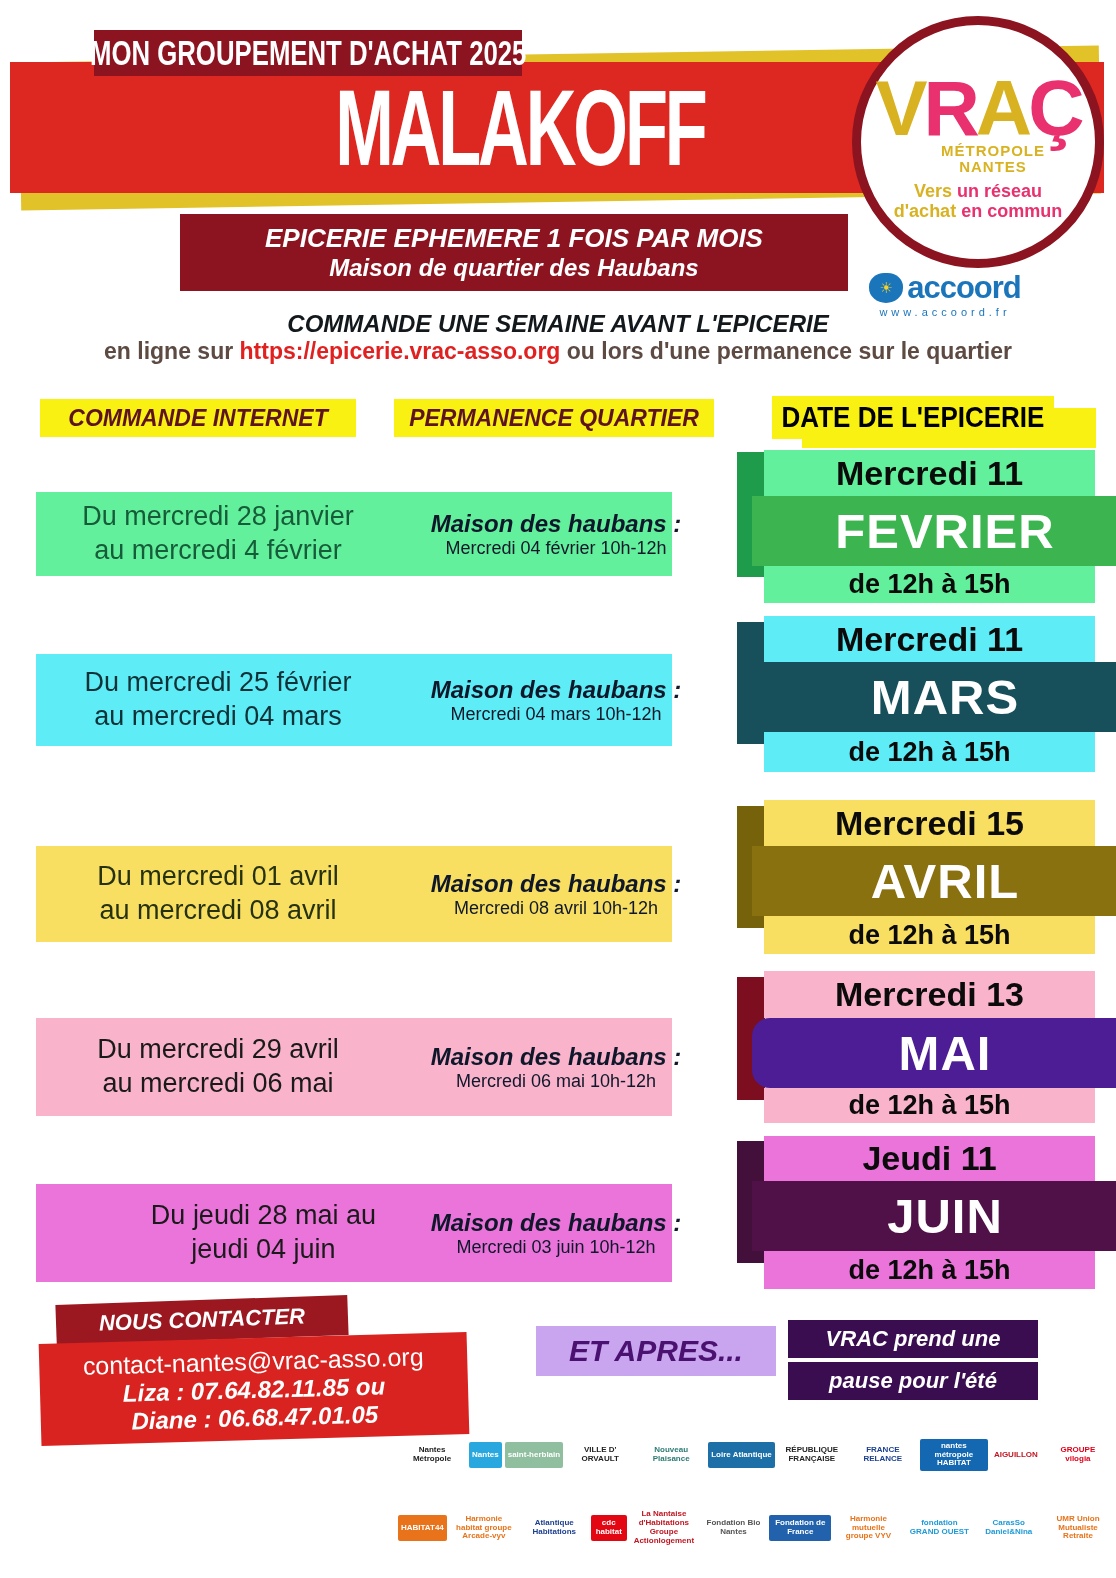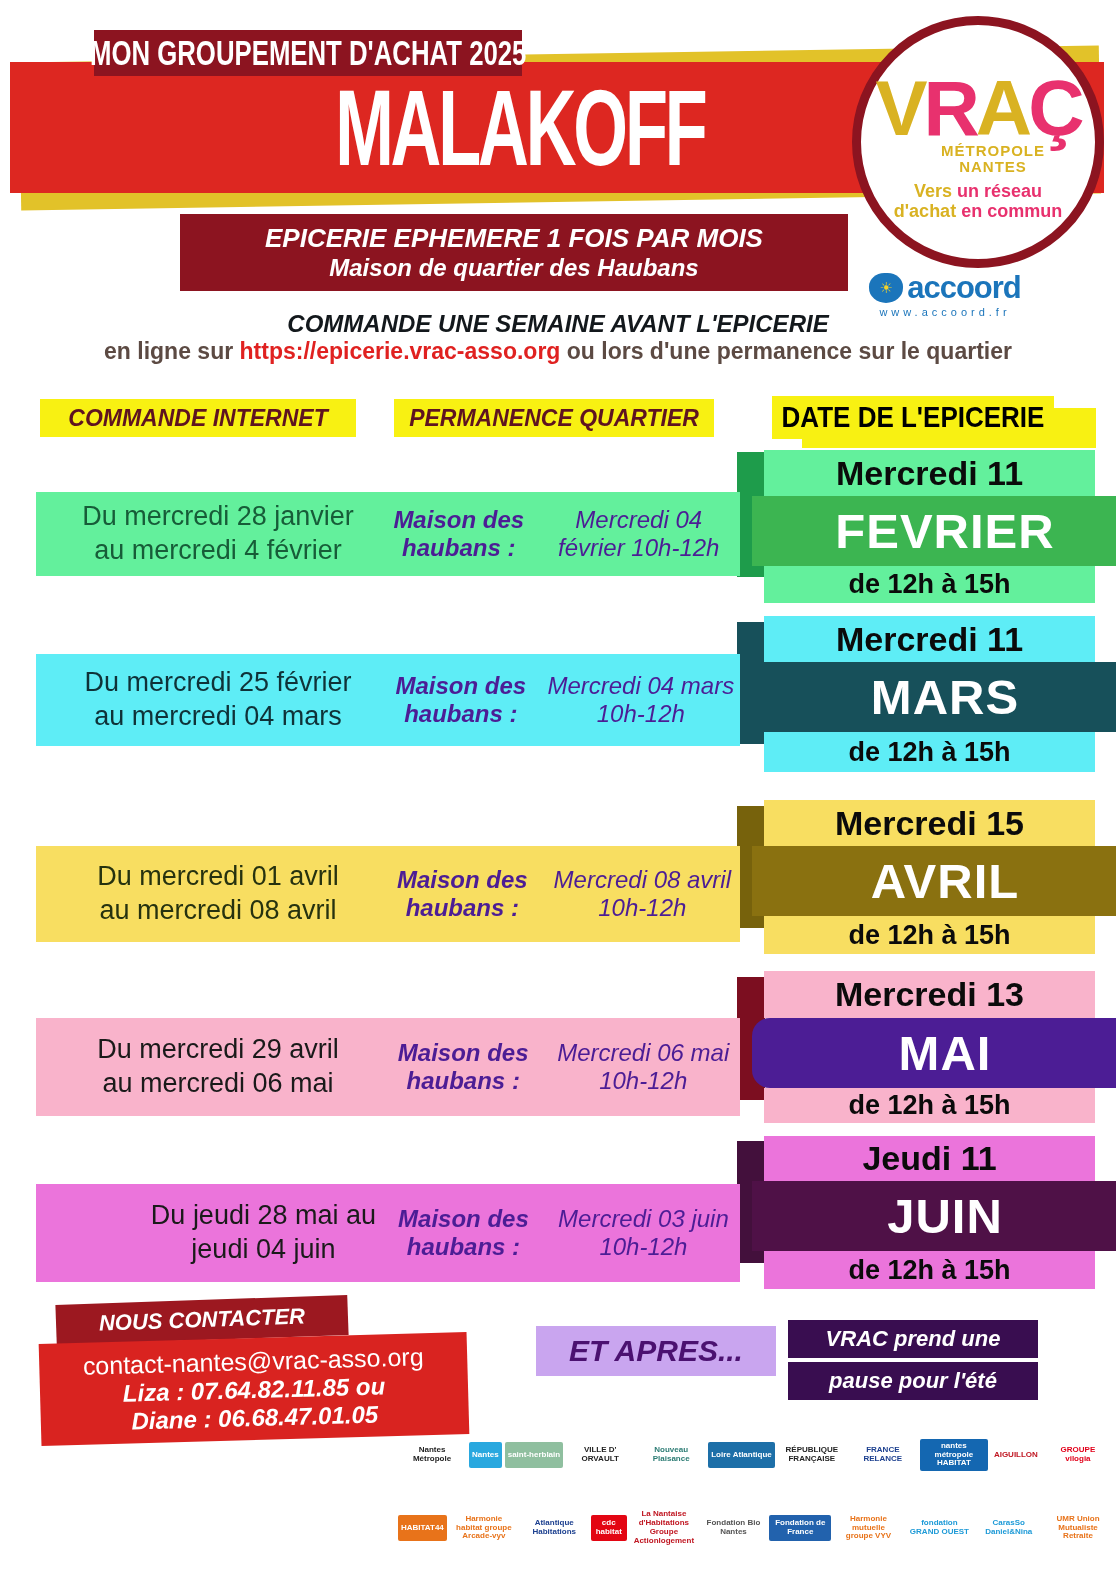--- a/index.html
+++ b/index.html
@@ -43,25 +43,25 @@
 
   
   .colhead { background:#F8F112; color:#5E1420; font-style:italic; font-weight:800; font-size:23px; }
   .h1 { left:40px; top:399px; width:316px; height:38px; }
   .h2 { left:394px; top:399px; width:320px; height:38px; }
   .h3-shadow { left:802px; top:408px; width:294px; height:40px; background:#F8F112; }
   .h3 { left:772px; top:396px; width:282px; height:43px; background:#F8F112; color:#000; }
   .h3 span { font-size:26px; font-weight:800; font-style:normal; transform:scaleY(1.15); }
 
   
-  .band { left:36px; width:704px; }
+  .band { left:36px; width:636px; }
   .band .c1 { position:absolute; left:24px; top:0; width:316px; height:100%; display:flex; align-items:center; justify-content:center; text-align:center; font-size:27px; line-height:1.25; }
-  .band .c2 { position:absolute; left:340px; top:0; width:360px; height:100%; display:flex; flex-direction:row; align-items:center; justify-content:center; text-align:center; color:#4c1d95; }
+  .band .c2 { position:absolute; left:340px; top:0; width:360px; height:100%; display:flex; flex-direction:column; align-items:center; justify-content:center; text-align:center; color:#0f172a; }
   .band .c2 .pt { font-size:24px; font-weight:800; font-style:italic; }
-  .band .c2 .pd { font-size:24px; font-style:italic; }
+  .band .c2 .pd { font-size:18px; }
   .tab { width:28px; }
   .dband-top, .dband-bot { left:764px; width:331px; color:#0b0b0b; }
   .dband-top span { font-size:34px; font-weight:800; }
   .dband-mid { left:752px; width:386px; color:#fff; }
   .dband-mid span { font-size:49px; font-weight:800; letter-spacing:1px; }
   .dband-bot span { font-size:27px; font-weight:800; }
 
   
   .nc-bar { left:56px; top:1300px; width:292px; height:40px; background:#9C1820; color:#fff; transform:rotate(-2deg); }
   .nc-bar span { font-size:22px; font-weight:800; font-style:italic; }

